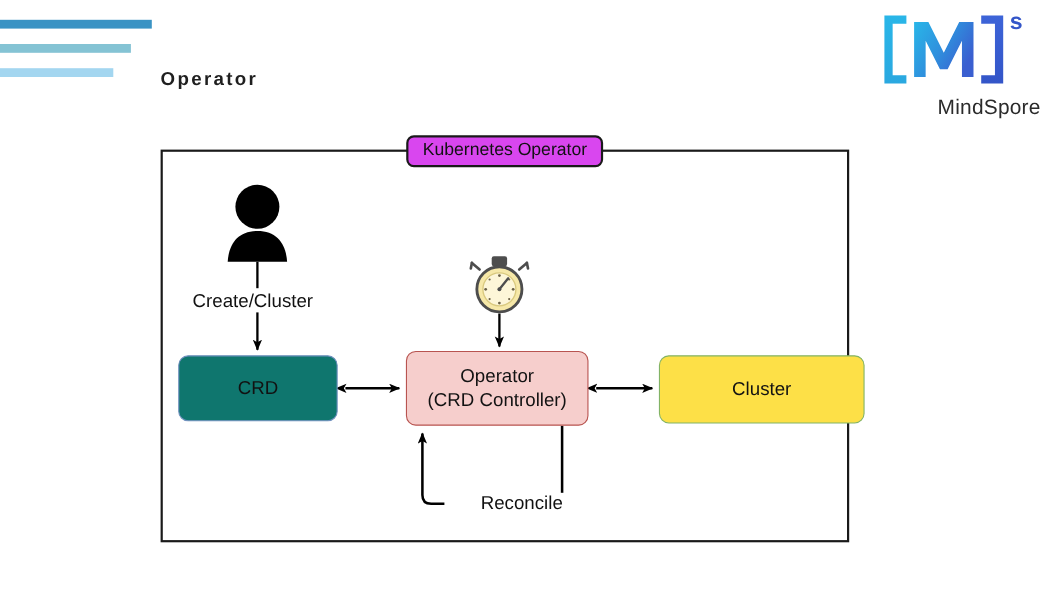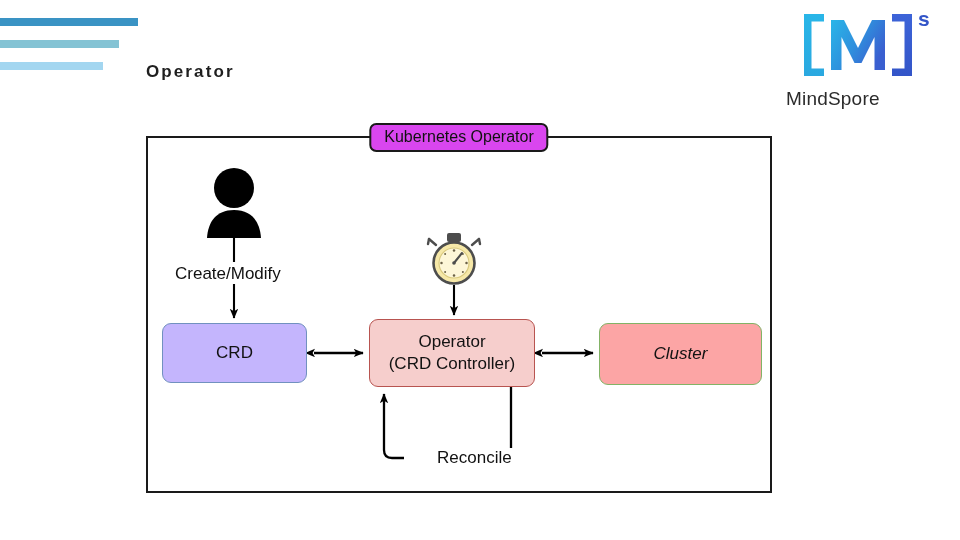--- a/index.html
+++ b/index.html
@@ -59,21 +59,21 @@
     left: 0;
     top: 0;
     width: 160px;
     height: 80px;
   }
   #logo-wordmark {
     position: absolute;
     left: 0;
     top: 84px;
     width: 160px;
-    text-align: left;
+    text-align: right;
     font-size: 19px;
     color: #2b2b2b;
     letter-spacing: 0.2px;
   }
 
   
   #diagram {
     position: absolute;
     left: 146px;
     top: 136px;
@@ -123,39 +123,38 @@
     font-size: 17px;
     line-height: 1.28;
     color: #121212;
     z-index: 3;
   }
   #node-crd {
     left: 14px;
     top: 185px;
     width: 145px;
     height: 60px;
-    background: #c4b5fd;
+    background: #0f766e;
     border-color: #7191bf;
   }
   #node-operator {
     left: 221px;
     top: 181px;
     width: 166px;
     height: 68px;
     background: #f6cecc;
     border-color: #b85450;
   }
   #node-cluster {
     left: 451px;
     top: 185px;
-    width: 163px;
+    width: 187px;
     height: 62px;
-    background: #fca5a5;
+    background: #fde047;
     border-color: #82b366;
-    font-style: italic;
   }
 
   
   .diagram-label {
     position: absolute;
     background: #ffffff;
     font-size: 17px;
     color: #111111;
     white-space: nowrap;
     padding: 0 3px;
@@ -270,17 +269,17 @@
 
   <div class="node-box" id="node-operator">
     <span>Operator</span>
     <span>(CRD Controller)</span>
   </div>
 
   <div class="node-box" id="node-cluster">
     <span>Cluster</span>
   </div>
 
-  <div class="diagram-label" id="label-create-modify">Create/Modify</div>
+  <div class="diagram-label" id="label-create-modify">Create/Cluster</div>
 
   <div class="diagram-label" id="label-reconcile">Reconcile</div>
 
 </div>
 
 </body></html>

